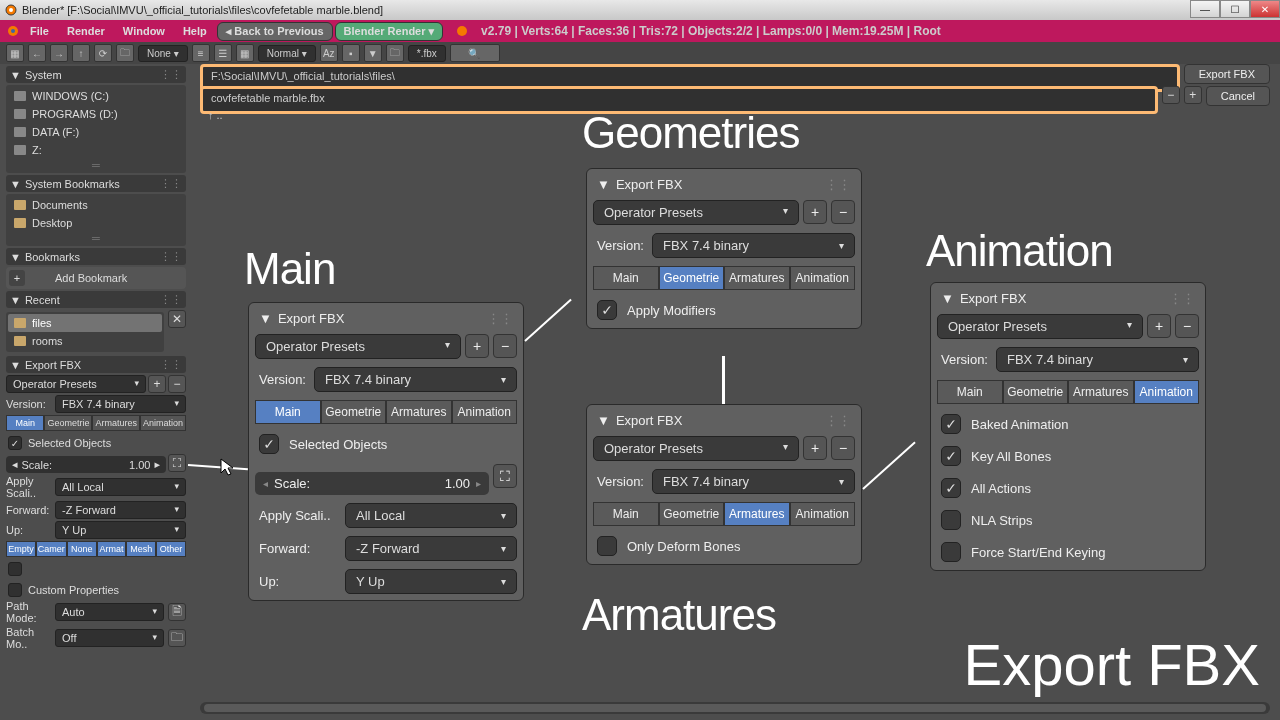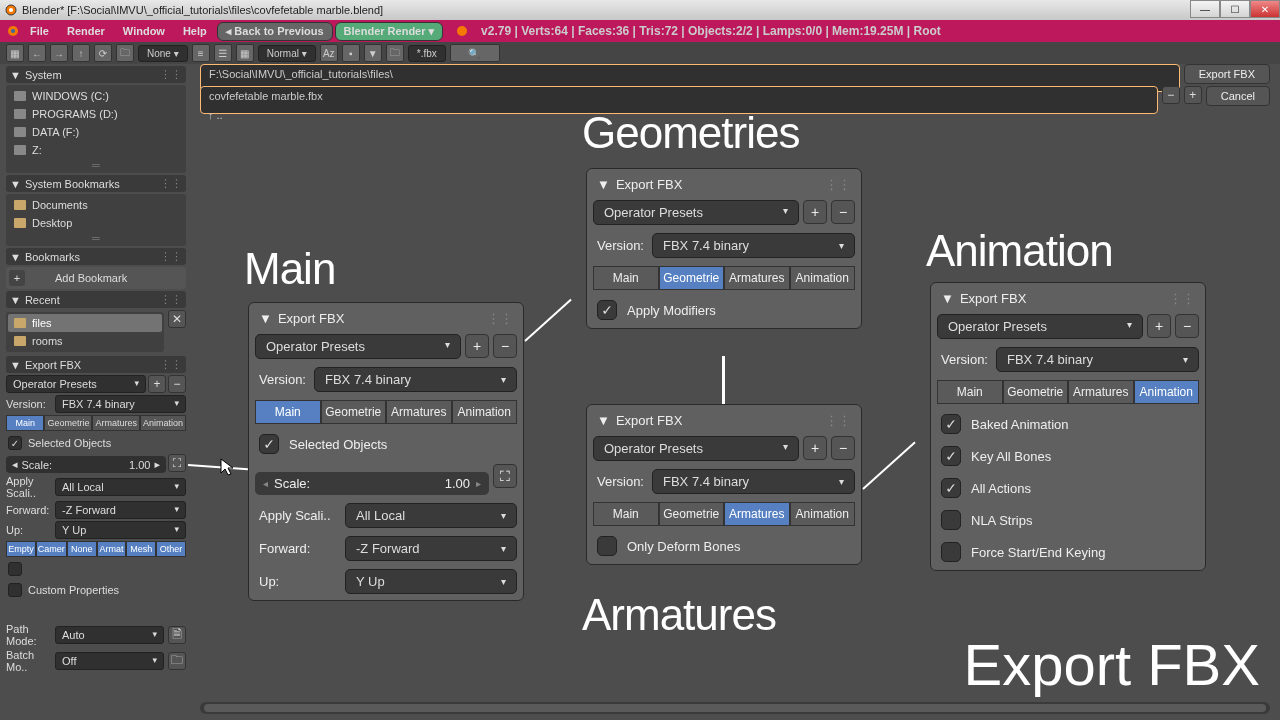--- a/index.html
+++ b/index.html
@@ -11,21 +11,21 @@
 .winbtn.close { background:linear-gradient(#e88,#c33); color:#fff; }
 .menubar { height:22px; background:#be185d; display:flex; align-items:center; padding:0 6px; font-size:11px; color:#ddd; gap:2px;font-weight:bold; }
 .menubar .mitem { padding:2px 8px; }
 .menubar .mbtn { background:#666; padding:2px 8px; border-radius:6px; border:1px solid #333; }
 .menubar .mactive { background:#5a7; }
 .stats { color:#ccc; font-size:12px; padding-left:10px; }
 .toolbar { height:22px; background:#454545; display:flex; align-items:center; padding:0 6px; gap:4px; font-size:10px; color:#ccc; }
 .tbtn { width:18px; height:18px; background:#666; border:1px solid #333; border-radius:2px; display:flex; align-items:center; justify-content:center; }
 .tsel { background:#303030; padding:2px 8px; border-radius:3px; border:1px solid #222; }
 .pathrow { position:absolute; left:200px; top:64px; right:10px; display:flex; gap:4px; }
-.pathinput { flex:1; background:#303030; color:#ccc; border:1px solid #fdba74; border-radius:4px; padding:3px 8px; font-size:11px; height:28px; }
+.pathinput { flex:1; background:#303030; color:#ccc; border:3px solid #fdba74; border-radius:4px; padding:3px 8px; font-size:11px; height:28px; }
 .exportbtn { background:#555; color:#eee; padding:2px 14px; border:1px solid #333; border-radius:4px; font-size:11px; height:20px; display:flex; align-items:center; }
 .filerow { position:absolute; left:200px; top:86px; right:10px; display:flex; gap:4px; }
 .sqbtn { width:18px; height:18px; background:#555; border:1px solid #333; border-radius:3px; display:flex; align-items:center; justify-content:center; color:#ddd; font-size:12px; }
 .sidepanel { position:absolute; left:6px; top:64px; width:180px; bottom:10px; color:#ddd; font-size:11px; }
 .phead { background:#3a3a3a; padding:2px 4px; display:flex; align-items:center; border-radius:3px; margin-top:2px; }
 .phead .tri { margin-right:4px; }
 .drag { color:#888; margin-left:auto; }
 .plist { background:#404040; border-radius:3px; padding:2px; margin-top:2px; }
 .pitem { padding:3px 6px; display:flex; align-items:center; gap:6px; border-radius:2px; }
 .pitem.sel { background:#737373; color:#fff; }
@@ -266,21 +266,21 @@
       <div class="typebtn">Mesh</div>
       <div class="typebtn">Other</div>
     </div>
     <div class="chkrow">
         <div class="chk"></div>
       </div>
     <div class="chkrow">
         <div class="chk"></div>
         <span>Custom Properties</span>
       </div>
-    <div class="verrow" style="margin-top:24px">
+    <div class="verrow" style="margin-top:1px">
         <span class="verlab">Path Mode:</span>
         <div class="versel"><span>Auto</span><span style="float:right;font-size:9px">▾</span></div>
         <div class="sqbtn">🗎</div>
       </div>
     <div class="verrow">
         <span class="verlab">Batch Mo..</span>
         <div class="versel"><span>Off</span><span style="float:right;font-size:9px">▾</span></div>
         <div class="sqbtn">🗀</div>
       </div>
   </div>

